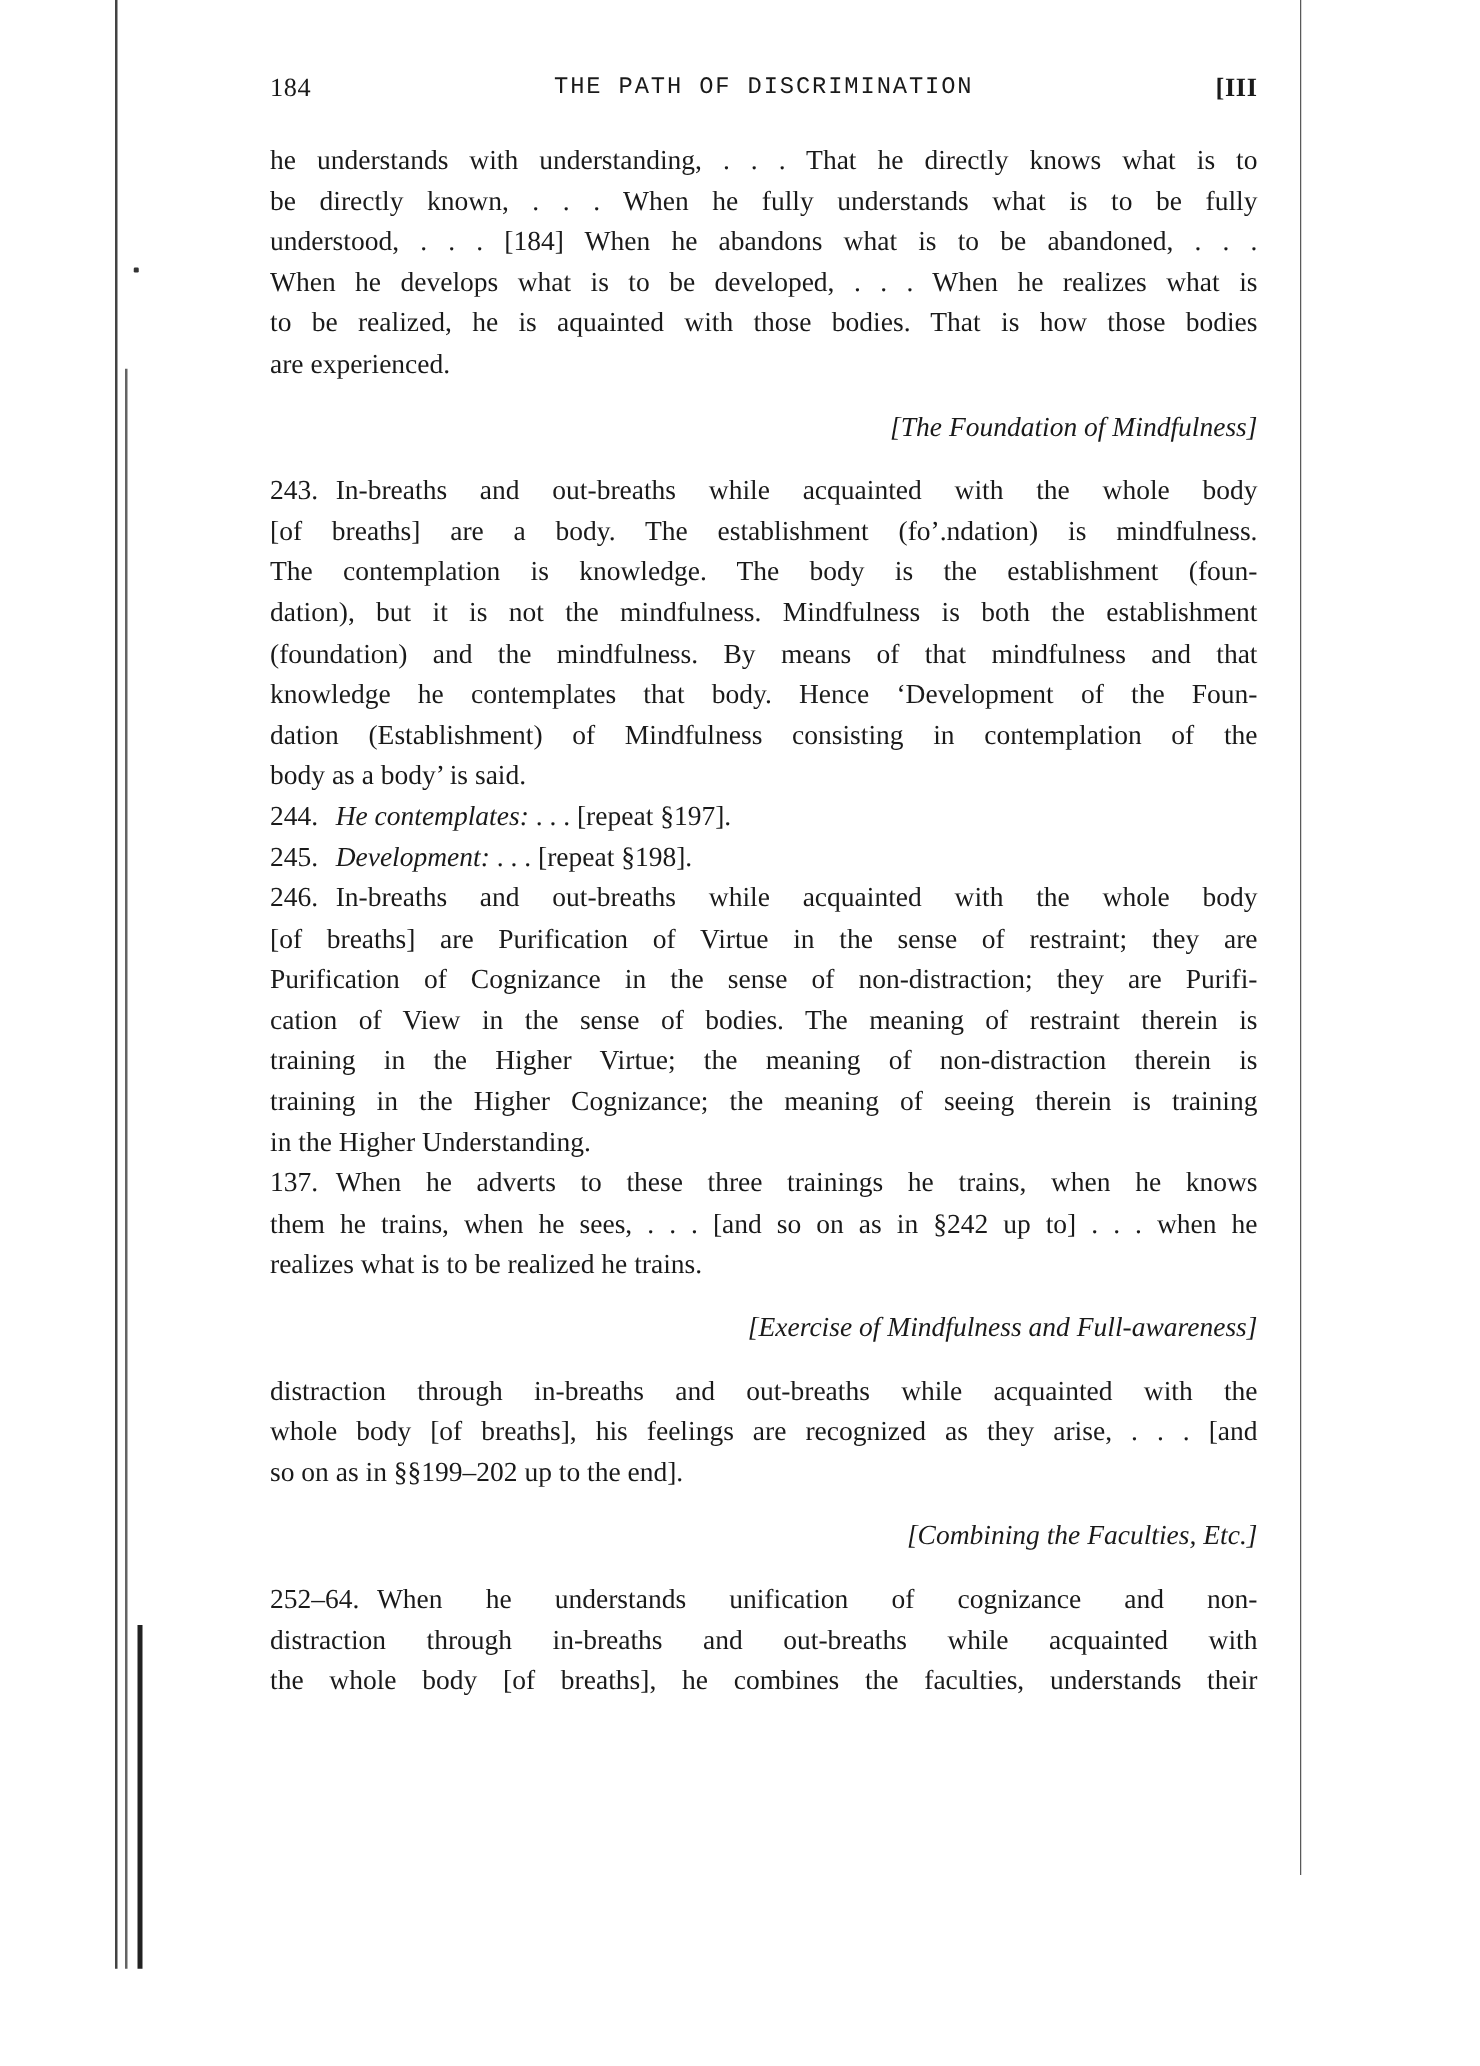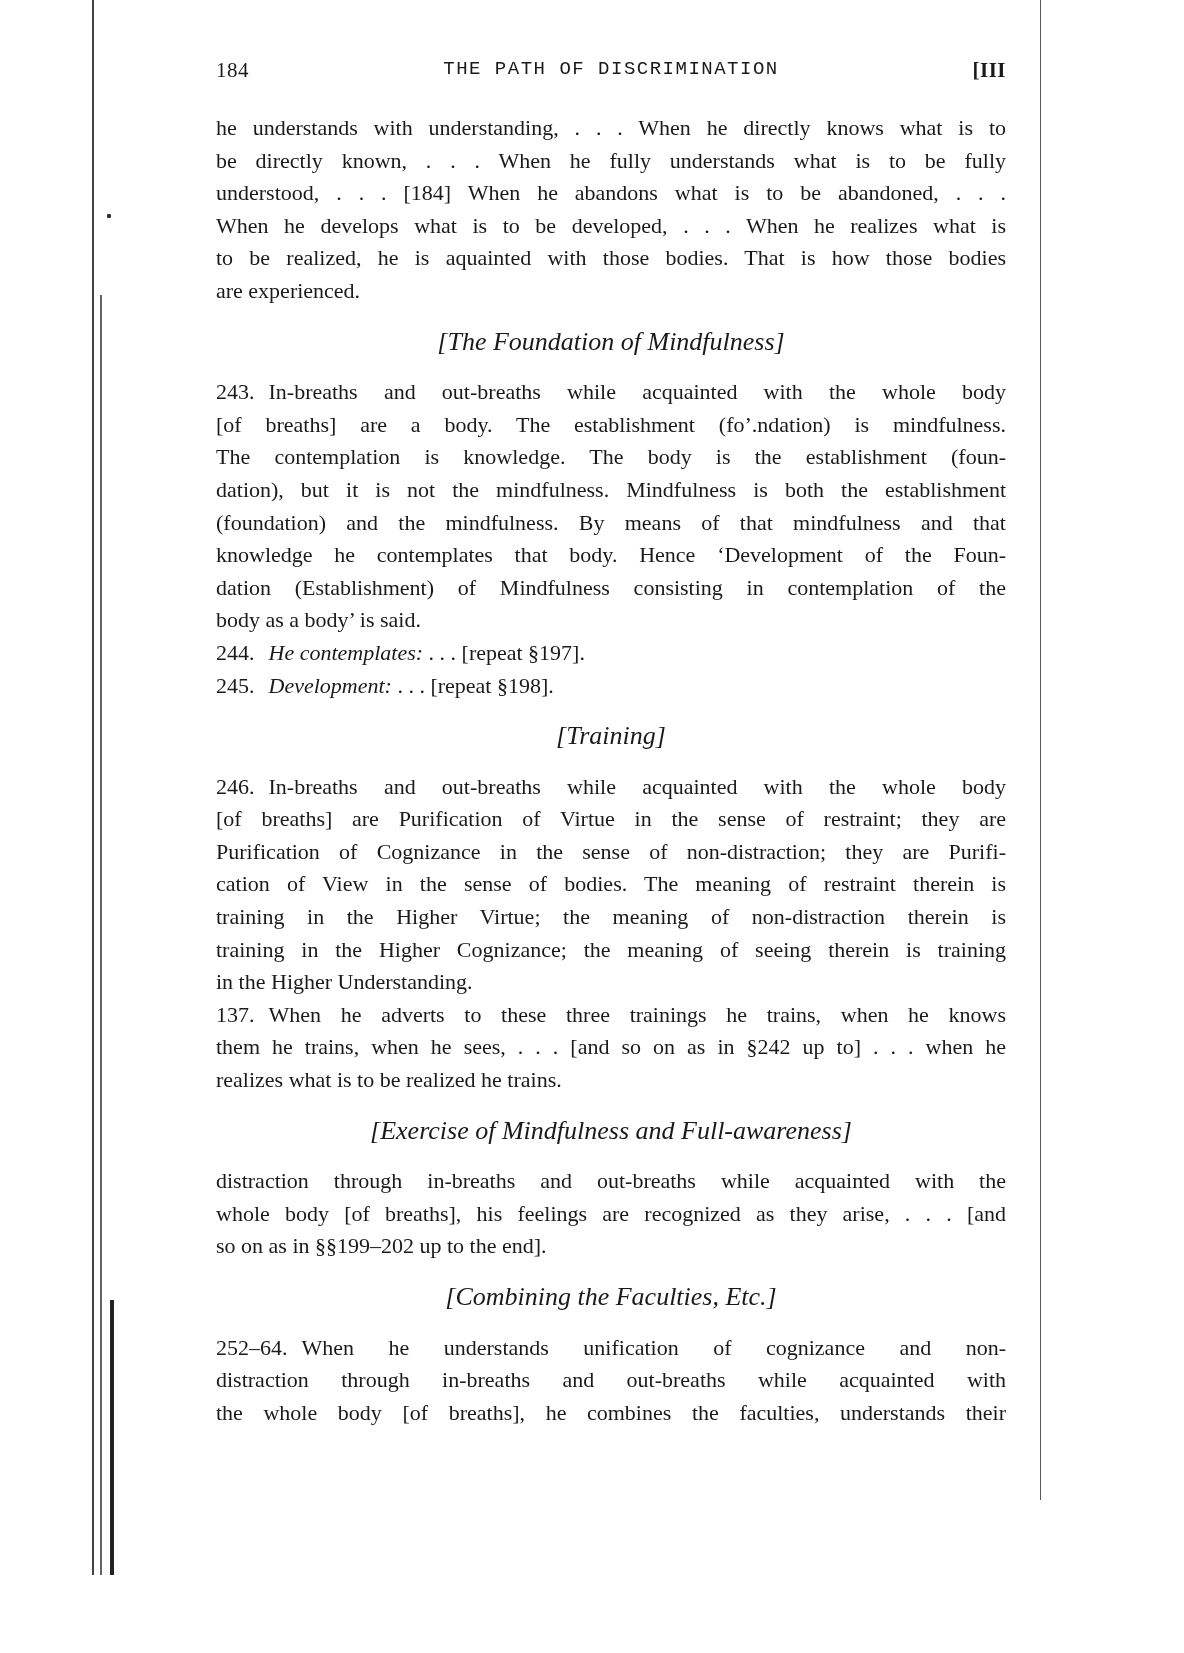--- a/index.html
+++ b/index.html
@@ -68,24 +68,24 @@
       display: block;
       white-space: nowrap;
       text-align: justify;
       text-align-last: justify;
     }
     .line.last {
       text-align-last: left;
     }
     .heading {
       display: block;
-      text-align: center;
+      text-align: right;
       font-style: italic;
       margin: 18px 0 18px 0;
-      font-size: 26px;
+      font-size: 22px;
     }
     .para-num { margin-right: 14px; }
     .it { font-style: italic; }
   </style>
 </head>
 <body>
 
 <div class="scan-line left-1"></div>
 <div class="scan-line left-2"></div>
 <div class="scan-line left-3"></div>
@@ -95,41 +95,40 @@
 <div class="page">
 
   <div class="running-head">
     <span class="folio">184</span>
     <span class="title">THE PATH OF DISCRIMINATION</span>
     <span class="chapter">[III</span>
   </div>
 
   <div class="body-text" id="body-text">
       <div>
-        <div class="line"><span>he understands with understanding, . . . When he directly knows what is to</span></div>
+        <div class="line"><span>he understands with understanding, . . . That he directly knows what is to</span></div>
         <div class="line"><span>be directly known, . . . When he fully understands what is to be fully</span></div>
         <div class="line"><span>understood, . . . [184] When he abandons what is to be abandoned, . . .</span></div>
         <div class="line"><span>When he develops what is to be developed, . . . When he realizes what is</span></div>
         <div class="line"><span>to be realized, he is aquainted with those bodies. That is how those bodies</span></div>
         <div class="line last"><span>are experienced.</span></div>
       </div>
       <div class="heading">[The Foundation of Mindfulness]</div>
       <div>
         <div class="line"><span class="para-num">243.</span><span>In-breaths and out-breaths while acquainted with the whole body</span></div>
         <div class="line"><span>[of breaths] are a body. The establishment (fo’.ndation) is mindfulness.</span></div>
         <div class="line"><span>The contemplation is knowledge. The body is the establishment (foun-</span></div>
         <div class="line"><span>dation), but it is not the mindfulness. Mindfulness is both the establishment</span></div>
         <div class="line"><span>(foundation) and the mindfulness. By means of that mindfulness and that</span></div>
         <div class="line"><span>knowledge he contemplates that body. Hence ‘Development of the Foun-</span></div>
         <div class="line"><span>dation (Establishment) of Mindfulness consisting in contemplation of the</span></div>
         <div class="line last"><span>body as a body’ is said.</span></div>
       </div>
       <div class="line last"><span class="para-num">244.</span><span class="it">He contemplates:</span><span> . . . [repeat §197].</span></div>
       <div class="line last"><span class="para-num">245.</span><span class="it">Development:</span><span> . . . [repeat §198].</span></div>
-      <div class="heading">[Training]</div>
       <div>
         <div class="line"><span class="para-num">246.</span><span>In-breaths and out-breaths while acquainted with the whole body</span></div>
         <div class="line"><span>[of breaths] are Purification of Virtue in the sense of restraint; they are</span></div>
         <div class="line"><span>Purification of Cognizance in the sense of non-distraction; they are Purifi-</span></div>
         <div class="line"><span>cation of View in the sense of bodies. The meaning of restraint therein is</span></div>
         <div class="line"><span>training in the Higher Virtue; the meaning of non-distraction therein is</span></div>
         <div class="line"><span>training in the Higher Cognizance; the meaning of seeing therein is training</span></div>
         <div class="line last"><span>in the Higher Understanding.</span></div>
       </div>
       <div>

